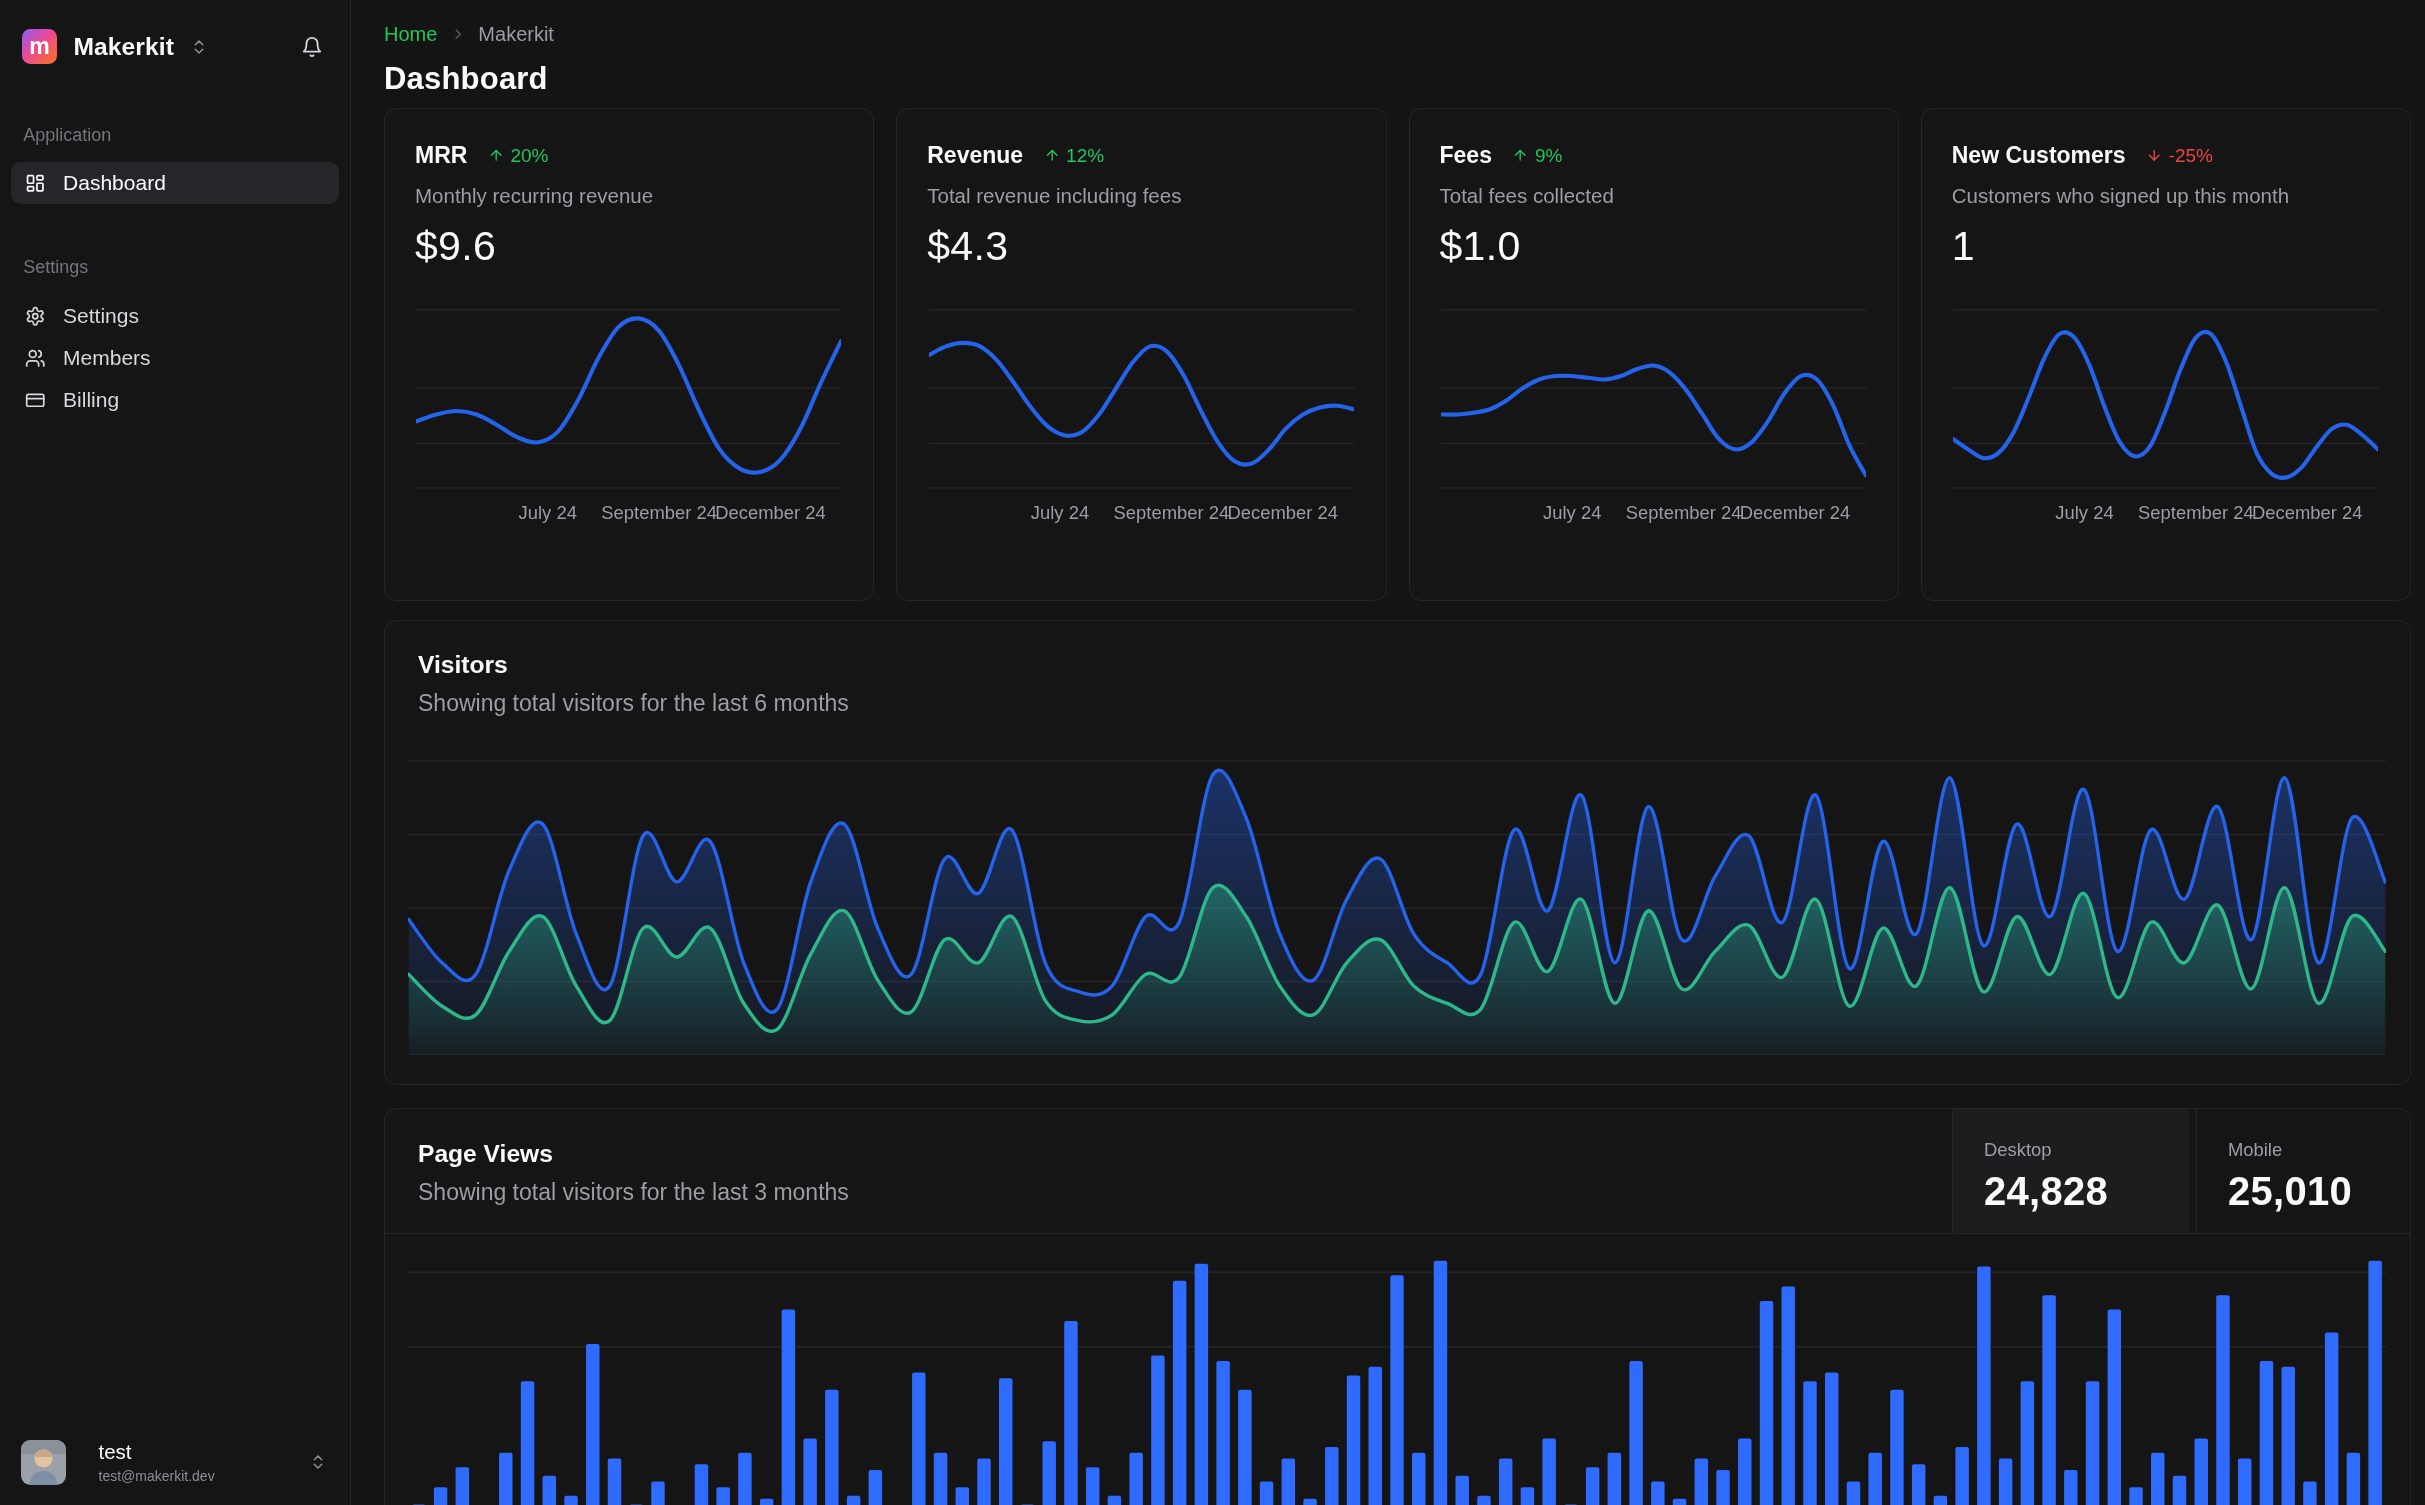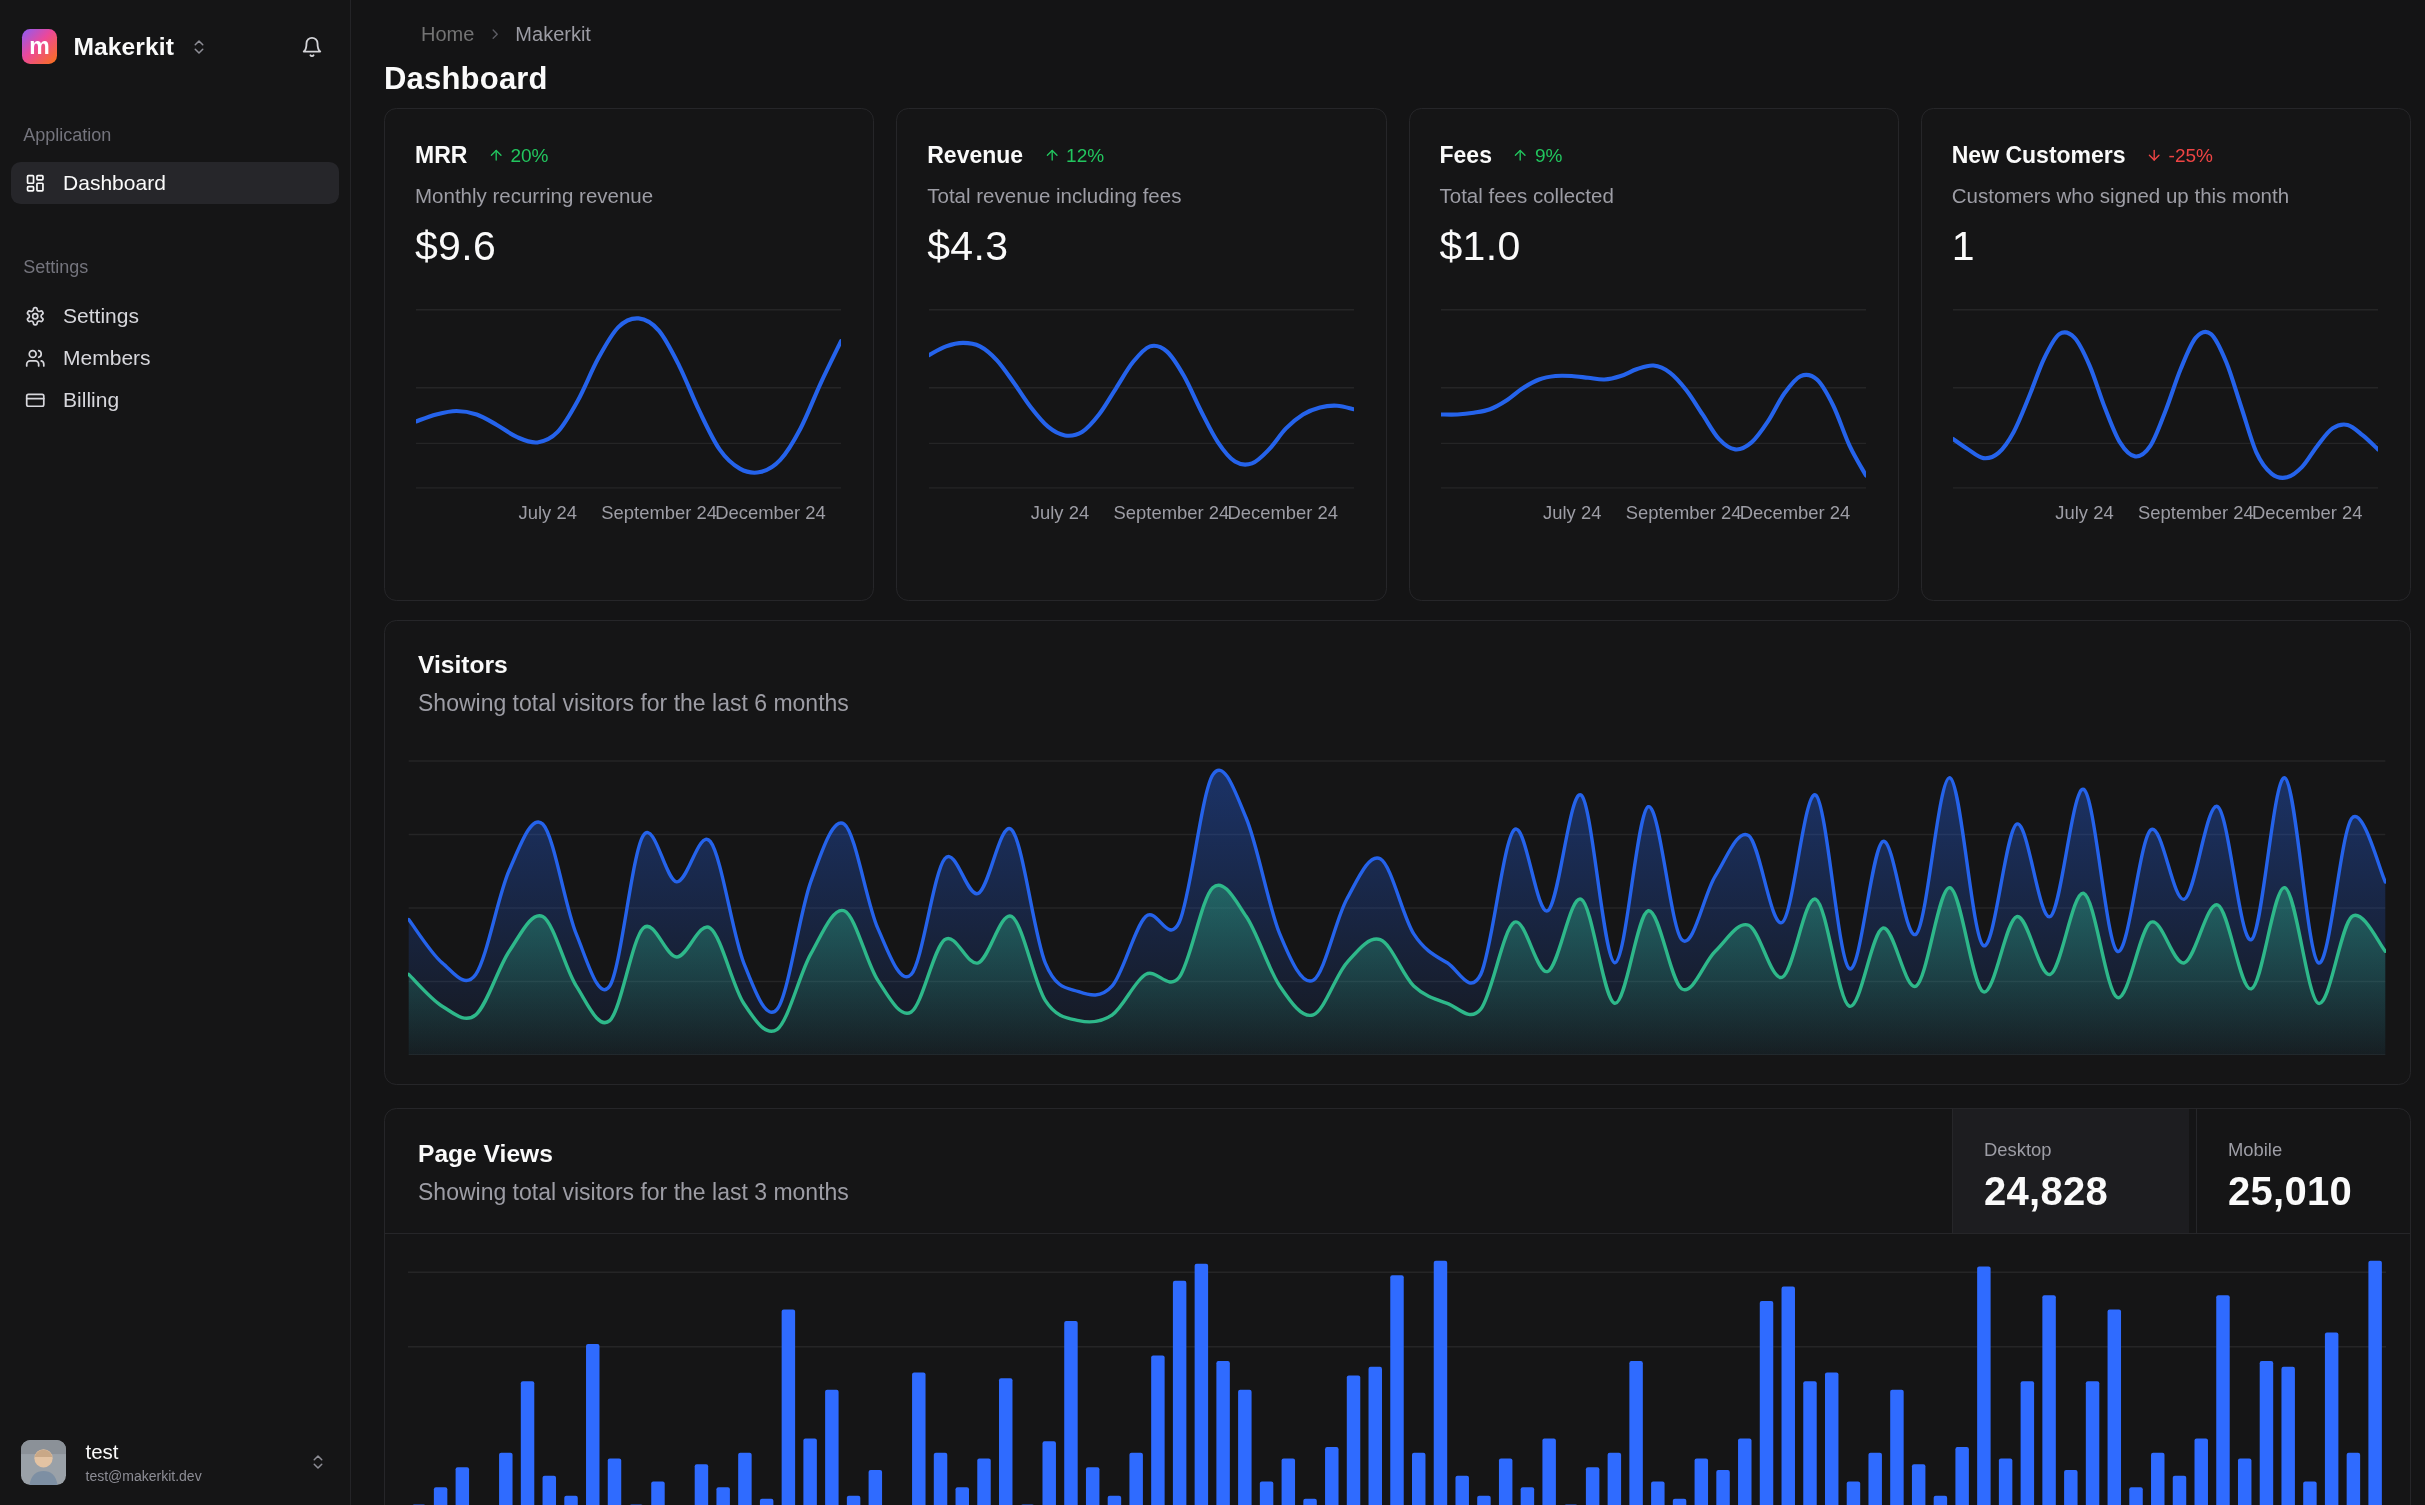--- a/index.html
+++ b/index.html
@@ -36,31 +36,31 @@
   .nav-group + .nav-label, .nav-label.second { margin-top:53px; }
   .nav-item {
     display:flex; align-items:center; gap:18px;
     height:42px; padding:0 13.6px; border-radius:9.6px;
     color:#d7d7dc; font-size:21px; cursor:pointer;
   }
   .nav-item.active { background:#26262a; color:#fafafa; }
   .nav-item .icn { width:20.5px; height:20.5px; }
   .sidebar-footer {
     margin-top:auto; padding:18px 23px 20.5px 20.5px;
-    display:flex; align-items:center; gap:20px; cursor:pointer;
+    display:flex; align-items:center; gap:33px; cursor:pointer;
   }
   .avatar { width:45px; height:45px; border-radius:9.6px; overflow:hidden; flex:none; }
   .user-meta { display:flex; flex-direction:column; gap:4.1px; flex:1; }
   .user-name { font-size:20.5px; color:#fafafa; }
   .user-email { font-size:14px; color:#8d8d95; }
 
   
   .main { flex:1; padding:23px 15px 0 33px; min-width:0; }
   .breadcrumb { display:flex; align-items:center; gap:12.3px; font-size:20px; }
-  .breadcrumb .bc-home { color:#737373; cursor:pointer;margin-left:37px; }
+  .breadcrumb .bc-home { color:#22c55e; cursor:pointer; }
   .breadcrumb .bc-sep { color:#5c5c63; display:flex; }
   .breadcrumb .bc-current { color:#9b9ba3; cursor:pointer; }
   .page-title { margin-top:15px; font-size:31px; font-weight:700; letter-spacing:0.2px; }
 
   .card {
     background:#151516; border:1.4px solid #262629; border-radius:12.3px;
     overflow:hidden;
   }
 
   

